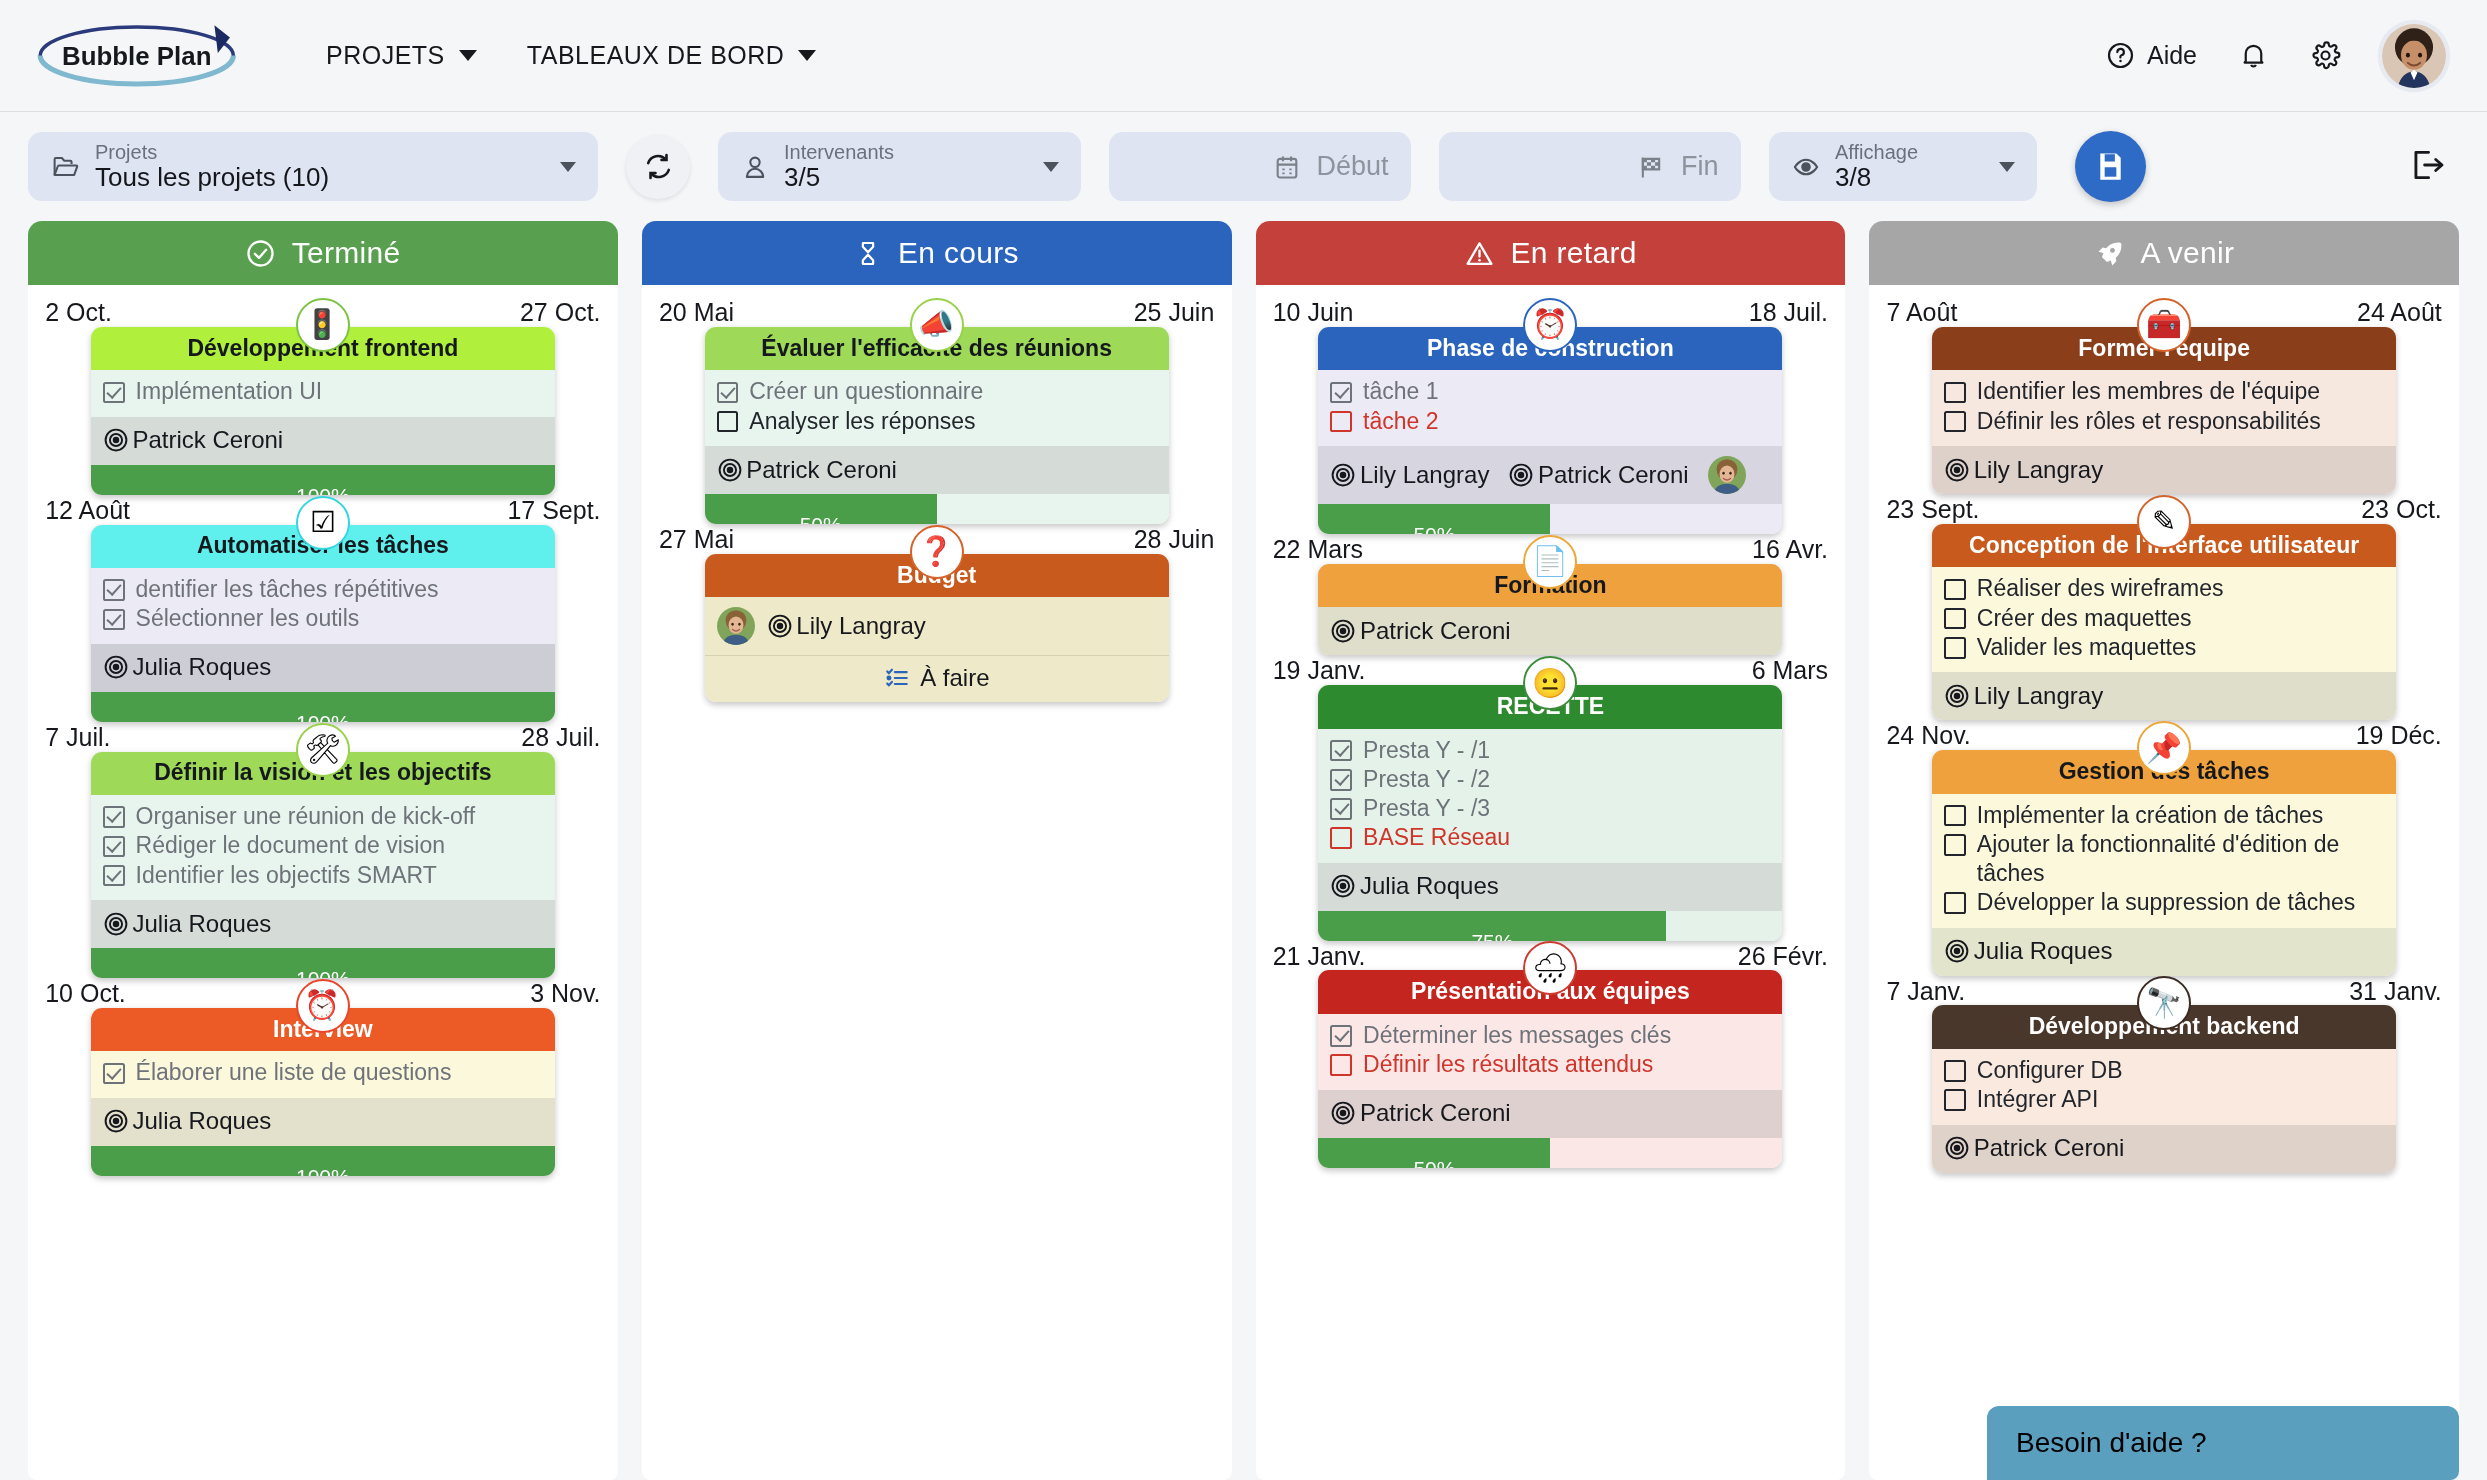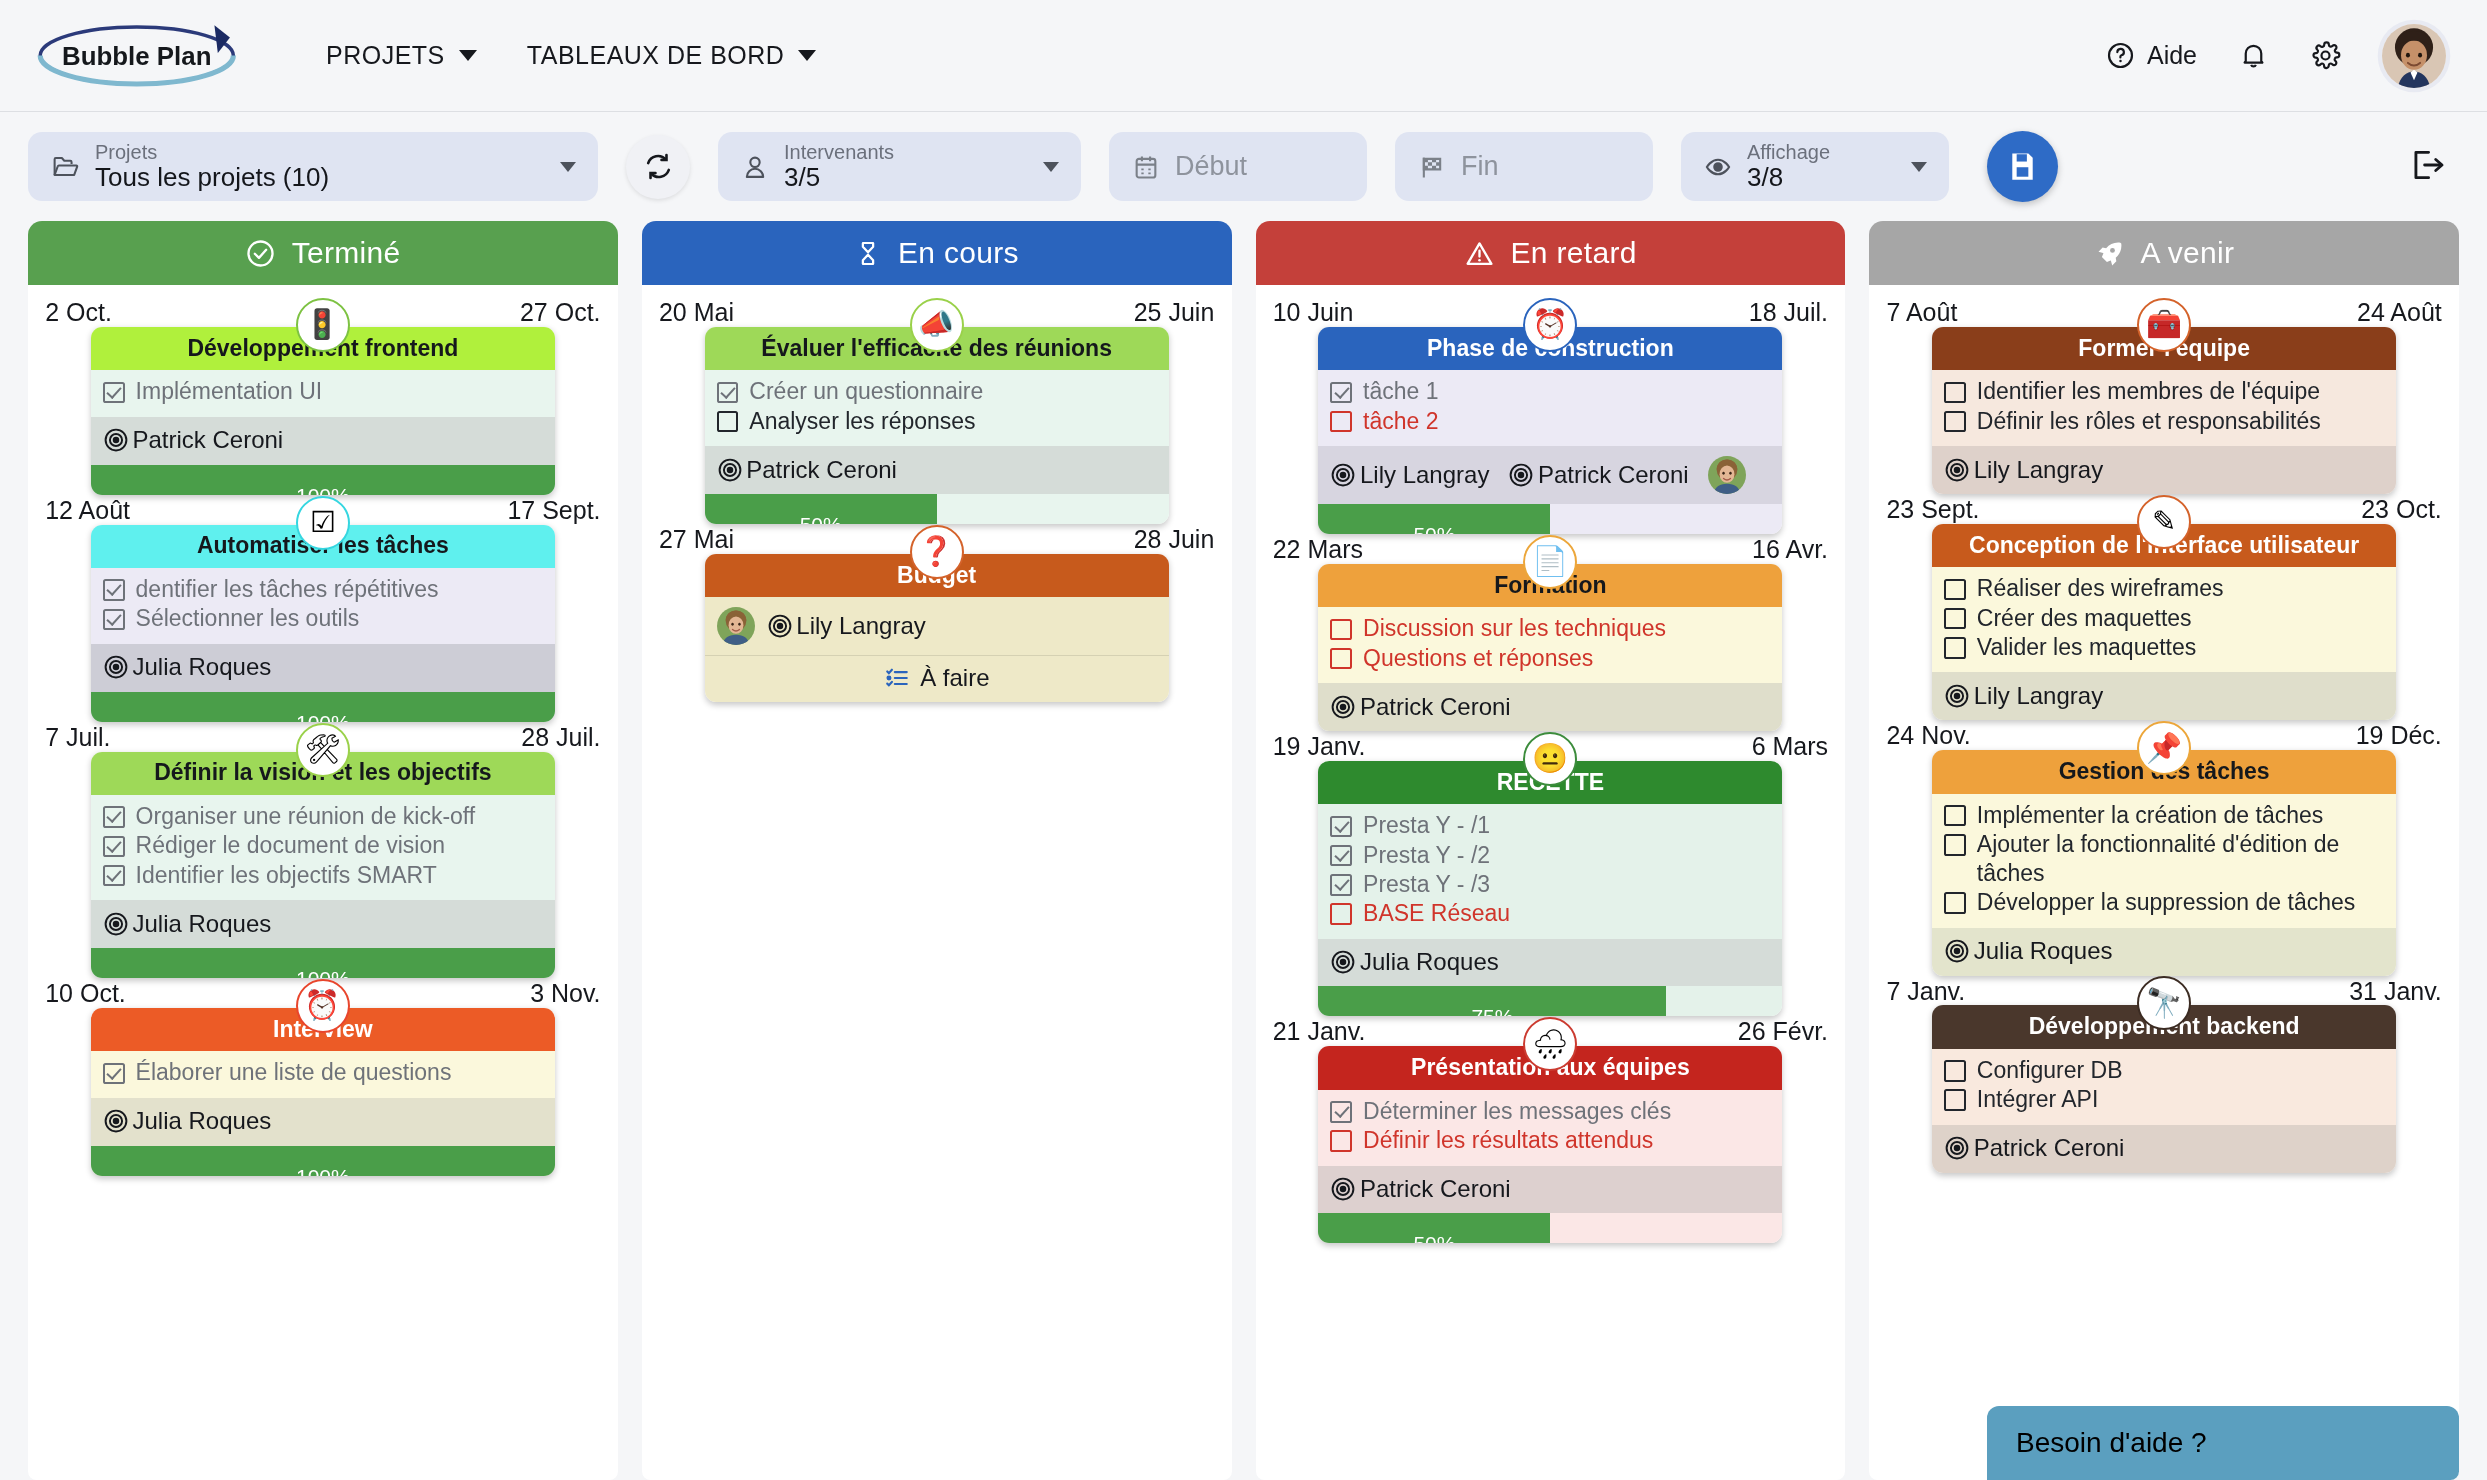--- a/index.html
+++ b/index.html
@@ -42,21 +42,21 @@
     height: 109px; width: 100%; background: #f5f6f8;
     display: flex; align-items: center; gap: 28px; padding: 0 41px 0 28px;
   }
   .pill {
     background: #dfe4f2; border-radius: 14px; height: 69px;
     display: flex; align-items: center; padding: 0 22.5px; gap: 15.5px;
     cursor: pointer; position: relative;
   }
   .pill.projects { width: 570px; }
   .pill.intervenants { width: 363px; }
-  .pill.date { width: 258px; }
+  .pill.date { width: 302px; justify-content: flex-end; }
   .pill.affichage { width: 268px; }
   .pill-text { display: flex; flex-direction: column; justify-content: center; line-height: 1.12; }
   .pill-label { font-size: 20px; color: #6b707c; }
   .pill-value { font-size: 26px; color: #14161b; }
   .pill-placeholder { font-size: 27px; color: #8e939d; }
   .pill .caret-sm {
     margin-left: auto; width: 0; height: 0;
     border-left: 8.6px solid transparent; border-right: 8.6px solid transparent;
     border-top: 10.4px solid #4d525c;
   }
@@ -625,30 +625,20 @@
         </div>
         <div class="card-wrap">
           <div class="card-dates">
             <span class="d-start">22 Mars</span>
             <span class="d-end">16 Avr.</span>
           </div>
           <div class="card-shell">
             <div class="badge" style="border-color: rgb(236, 166, 58);">📄</div>
             <div class="card">
               <div class="card-title" style="background: rgb(238, 161, 60); color: rgb(21, 24, 28);">Formation</div>
-              <div class="card-tasks" style="background: rgb(251, 248, 220);">
-                <div class="task late">
-                  <span class="cb"></span>
-                  <span>Discussion sur les techniques</span>
-                </div>
-                <div class="task late">
-                  <span class="cb"></span>
-                  <span>Questions et réponses</span>
-                </div>
-              </div>
               <div class="card-users" style="background: rgb(223, 222, 203);">
                 <span class="user">
                   <span class="ic"><svg class="target" viewBox="0 0 24 24" fill="none" stroke="#16181d" stroke-width="1.8">
                       <circle cx="12" cy="12" r="9.6"></circle>
                       <circle cx="12" cy="12" r="5.6"></circle>
                       <circle cx="12" cy="12" r="2.1" fill="#16181d"></circle>
                     </svg></span>
                   <span>Patrick Ceroni</span>
                 </span>
               </div>

